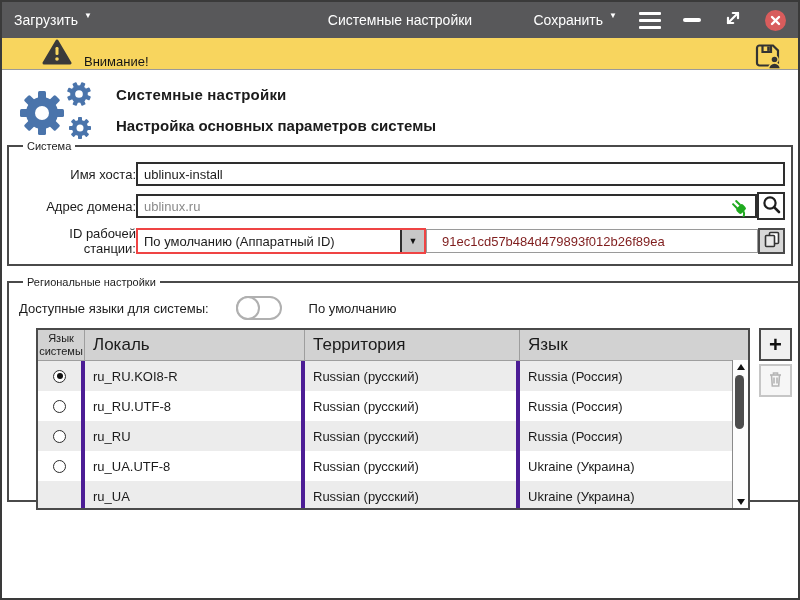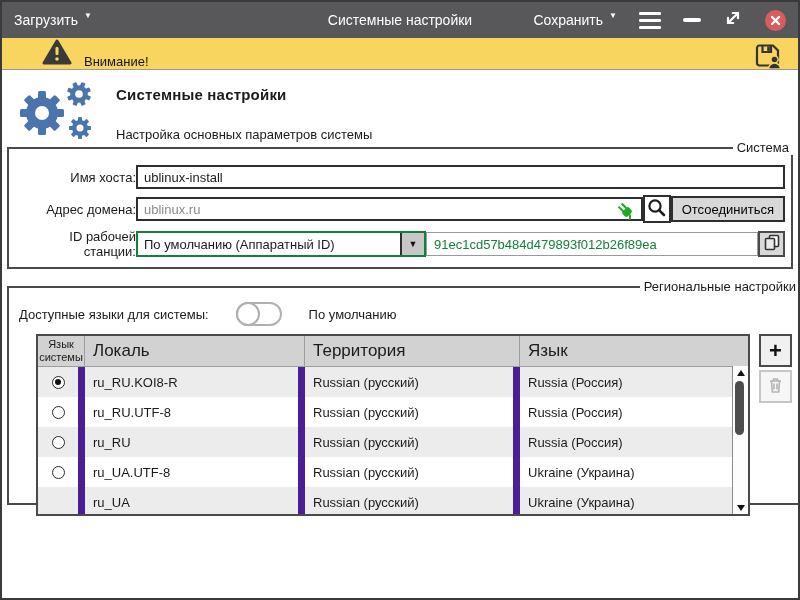--- a/index.html
+++ b/index.html
@@ -20,63 +20,63 @@
   .close-btn{width:21px;height:21px;border-radius:50%;background:#d85c5c;display:flex;align-items:center;justify-content:center;}
   
   .warnbar{height:31px;background:#f8d55e;border-bottom:1px solid #9a9a9a;display:flex;align-items:flex-end;padding:0 10px;}
   .warn-tri{margin-left:30px;}
   .warn-text{margin-left:12px;font-size:13px;color:#151515;}
   .warn-save{margin-left:auto;margin-right:6px;display:flex;align-items:center;}
   
   .app-header{display:flex;align-items:flex-start;padding:10px 12px 4px 10px;height:68px;box-sizing:border-box;}
   .app-titles{margin-left:16px;padding-top:6px;}
   .app-title{font-size:15px;font-weight:bold;letter-spacing:.2px;}
-  .app-subtitle{font-size:13px;font-weight:normal;margin-top:24px;}
+  .app-subtitle{font-size:15px;font-weight:bold;margin-top:14px;}
   
   fieldset{margin:0 5px;border:2px solid #4a4a4a;padding:4px 6px 8px 6px;}
   fieldset.system{margin-top:2px;}
   fieldset.regional{margin-top:10px;height:226px;box-sizing:border-box;}
-  legend{font-size:13px;padding:0 4px;margin-left:8px;text-align:right;}
+  legend{font-size:11px;padding:0 4px;margin-left:8px;}
   .frow{display:flex;align-items:center;margin-top:6px;}
   .flabel{width:121px;flex:none;text-align:right;font-size:13px;}
   .txt-input{box-sizing:border-box;height:24px;border:2px solid #2e2e2e;background:#fff;
     font-family:inherit;font-size:13px;color:#1b1b1b;padding:0 6px;display:flex;align-items:center;}
   .grow{flex:1;min-width:0;}
   .input-wrap{position:relative;display:flex;align-items:center;}
   .plug-slot{position:absolute;right:5px;top:3px;}
   .gray-val{color:#8a8a8a;}
   .sq-btn{box-sizing:border-box;width:28px;height:28px;border:2px solid #2e2e2e;background:#fff;
     display:flex;align-items:center;justify-content:center;flex:none;}
   .push-btn{box-sizing:border-box;height:26px;border:2px solid #2e2e2e;background:#d8d8d8;
     font-family:inherit;font-size:13px;padding:0 9px;display:flex;align-items:center;flex:none;}
-  .selectbox{box-sizing:border-box;width:290px;height:26px;border:2px solid #15803d;background:#fff;
+  .selectbox{box-sizing:border-box;width:290px;height:26px;border:2px solid #ef4444;background:#fff;
     display:flex;align-items:center;flex:none;}
   .selectbox .sel-text{flex:1;font-size:13px;padding:0 6px;white-space:nowrap;overflow:hidden;}
   .sel-arrow{width:22px;height:100%;background:#c7c7c7;border-left:2px solid #2e2e2e;
     display:flex;align-items:center;justify-content:center;font-size:9px;color:#111;}
   .ro-input{box-sizing:border-box;height:24px;border:1px solid #9a9a9a;background:#fff;
-    font-size:13px;color:#15803d;padding:0 7px;display:flex;align-items:center;text-align:right;}
+    font-size:13px;color:#7f1d1d;padding:0 15px;display:flex;align-items:center;text-align:right;}
   .copy-btn{box-sizing:border-box;width:27px;height:26px;border:2px solid #4a4a4a;background:#d8d8d8;
     display:flex;align-items:center;justify-content:center;flex:none;}
   
   .toggle-row{display:flex;align-items:center;margin:4px 0 8px 4px;gap:27px;}
   .toggle-row .tlabel{font-size:13px;}
   .toggle{position:relative;width:46px;height:24px;box-sizing:border-box;border:2px solid #b0b0b0;border-radius:12px;background:#fff;flex:none;}
   .toggle .knob{position:absolute;left:-2px;top:-2px;width:24px;height:24px;box-sizing:border-box;border:2px solid #b0b0b0;border-radius:50%;background:#fff;}
   
   .table-zone{display:flex;align-items:flex-start;gap:9px;margin-left:21px;}
   .ltable{position:relative;width:714px;height:182px;box-sizing:border-box;border:2px solid #4a4a4a;overflow:hidden;background:#be185d;}
   .lt-header,.lt-row{display:grid;grid-template-columns:47px 220px 215px 1fr;height:30px;}
   .lt-header{background:#d2d2d2;border-bottom:1px solid #9e9e9e;}
   .lt-hcell{display:flex;align-items:center;font-size:17px;padding:0 8px;border-right:1px solid #9e9e9e;box-sizing:border-box;}
   .lt-hcell:last-child{border-right:none;}
   .lt-hcell.center{justify-content:center;text-align:center;font-size:11px;line-height:1.2;padding:0 2px;}
   .lt-row{background:#fff;}
   .lt-row.alt{background:#ececec;}
-  .lt-cell{display:flex;align-items:center;font-size:13px;padding:0 8px;border-right:7px solid #4c1d95;box-sizing:border-box;overflow:hidden;white-space:nowrap;}
+  .lt-cell{display:flex;align-items:center;font-size:13px;padding:0 8px;border-right:4px solid #4c1d95;box-sizing:border-box;overflow:hidden;white-space:nowrap;}
   .lt-cell:last-child{border-right:none;}
   .lt-cell.c-radio{justify-content:center;padding:0;}
   .radio{width:13px;height:13px;box-sizing:border-box;border:1.6px solid #2b2b2b;border-radius:50%;position:relative;background:#fff;}
   .radio.selected::after{content:"";position:absolute;left:50%;top:50%;width:6px;height:6px;margin:-3px 0 0 -3px;border-radius:50%;background:#111;}
   
   .vscroll{position:absolute;top:30px;right:0;bottom:0;width:15px;border-left:1px solid #8a8a8a;background:#fdfdfd;}
   .vs-up,.vs-down{position:absolute;left:0;right:0;height:13px;display:flex;align-items:center;justify-content:center;}
   .vs-up{top:0;}
   .vs-down{bottom:0;}
   .tri-up{width:0;height:0;border-left:4px solid transparent;border-right:4px solid transparent;border-bottom:6px solid #111;}
@@ -235,21 +235,20 @@
         </span>
       </div>
       <div class="sq-btn">
         <span>
           <svg width="19" height="19" viewBox="0 0 19 19">
             <circle cx="8" cy="8" r="5.6" fill="none" stroke="#1d1d1d" stroke-width="2.2"></circle>
             <line x1="12.3" y1="12.3" x2="17" y2="17" stroke="#1d1d1d" stroke-width="2.6" stroke-linecap="round"></line>
           </svg>
         </span>
       </div>
-      <button class="push-btn">Отсоединиться</button>
     </div>
 
     <div class="frow">
       <div class="flabel">ID рабочей станции:</div>
       <div class="selectbox">
         <span class="sel-text">По умолчанию (Аппаратный ID)</span>
         <span class="sel-arrow">▼</span>
       </div>
       <div class="ro-input grow">
         <span>91ec1cd57b484d479893f012b26f89ea</span>

